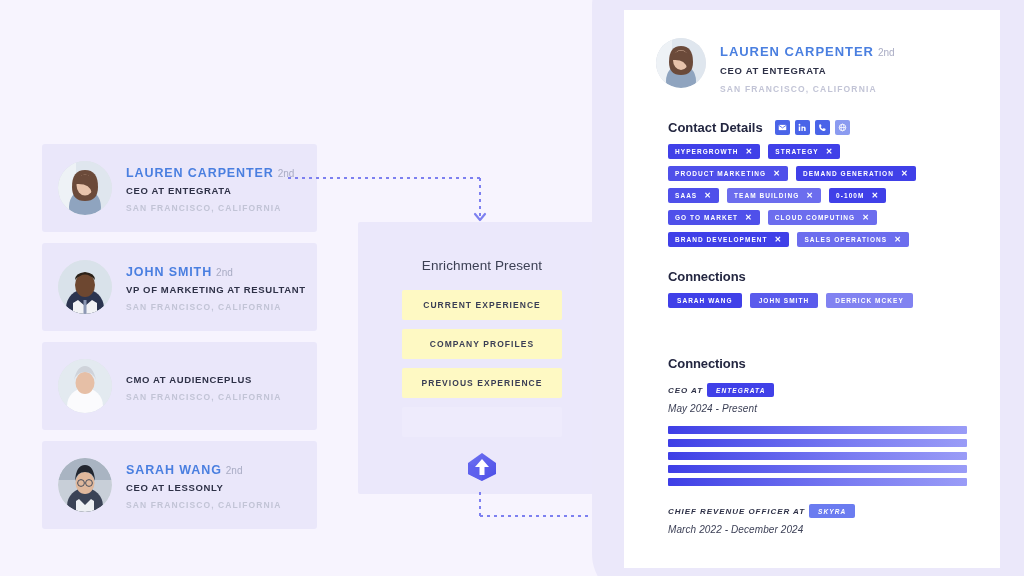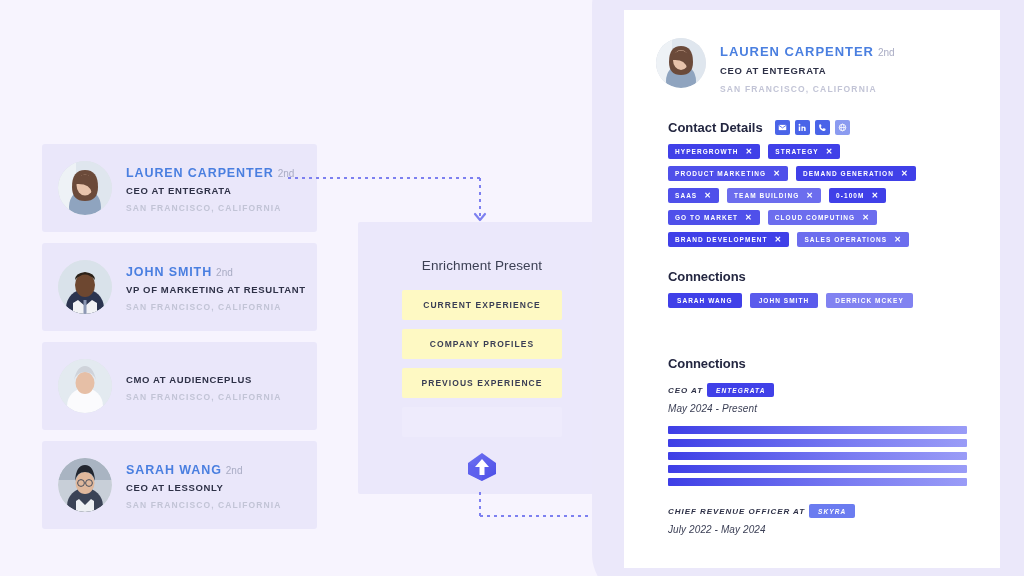--- a/index.html
+++ b/index.html
@@ -456,20 +456,20 @@
           <div class="bar"></div>
           <div class="bar"></div>
         </div>
       </div>
 
       <div class="exp-entry" style="margin-top:18px">
         <div class="exp-role-row">
           <span class="exp-role">CHIEF REVENUE OFFICER AT</span>
           <span class="exp-company light">SKYRA</span>
         </div>
-        <div class="exp-dates">July 2022 - May 2024</div>
+        <div class="exp-dates">March 2022 - December 2024</div>
 
       </div>
 
     </div>
   </div>
 
 </div>
 
 </body></html>

